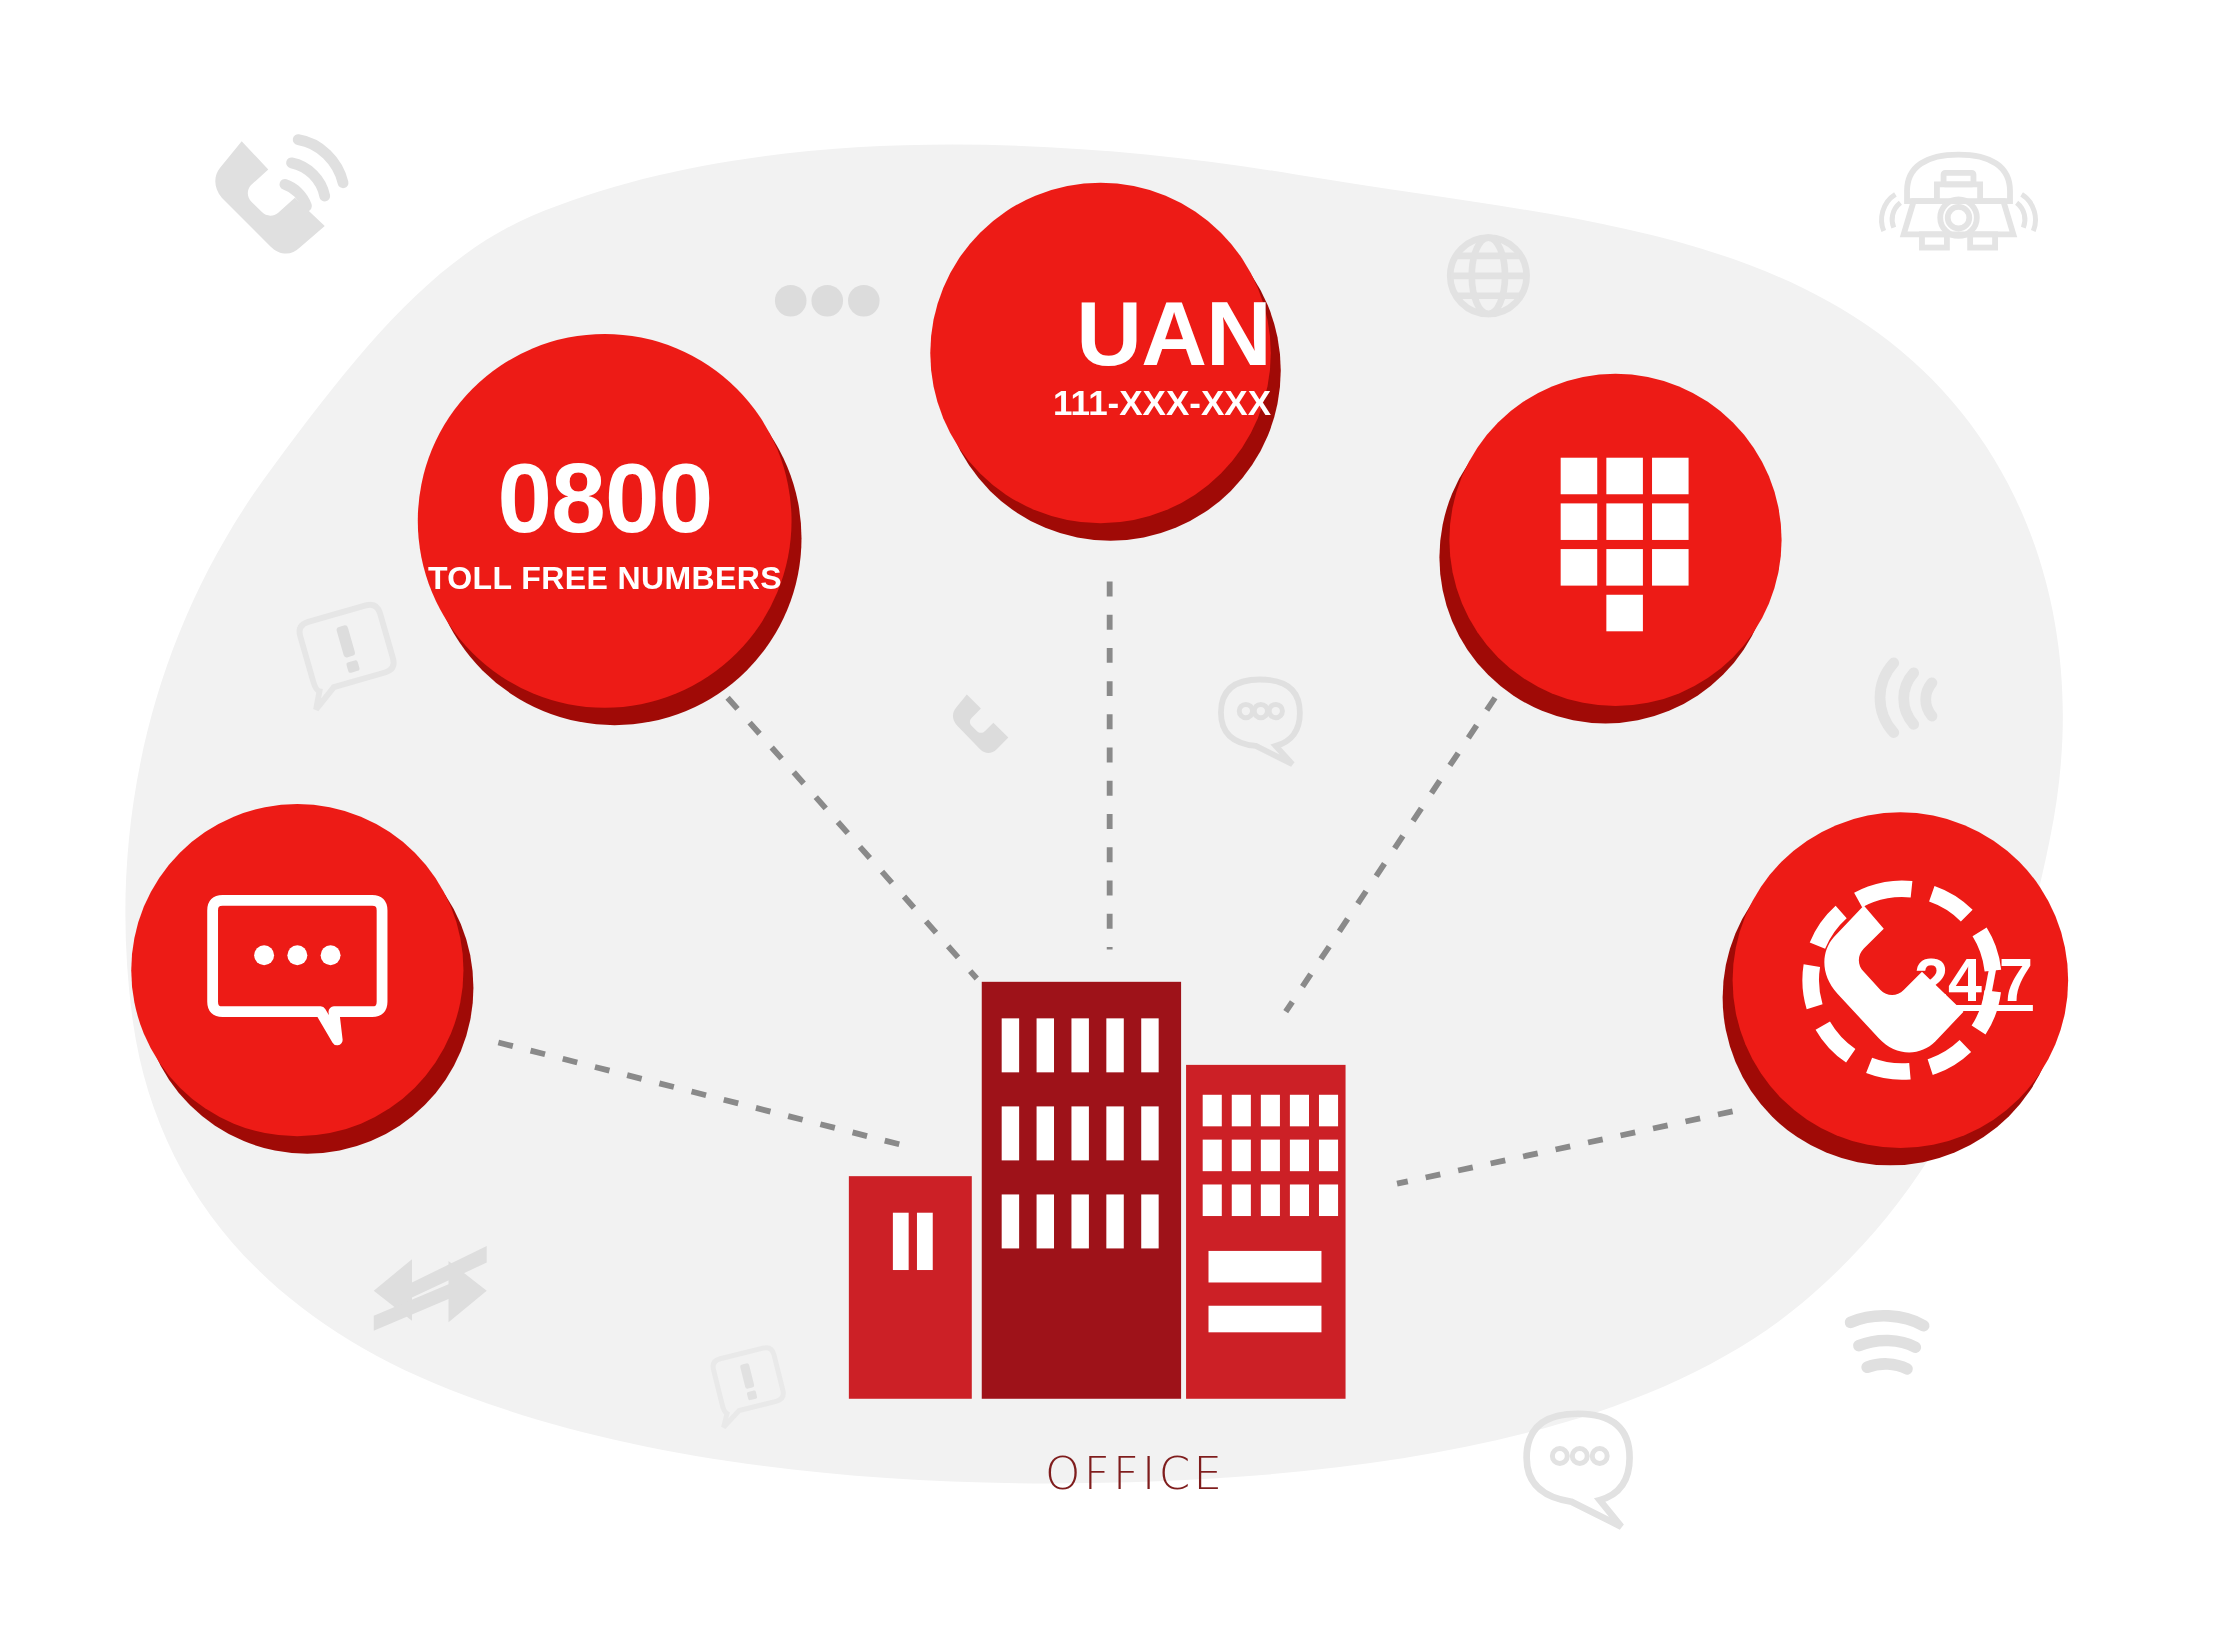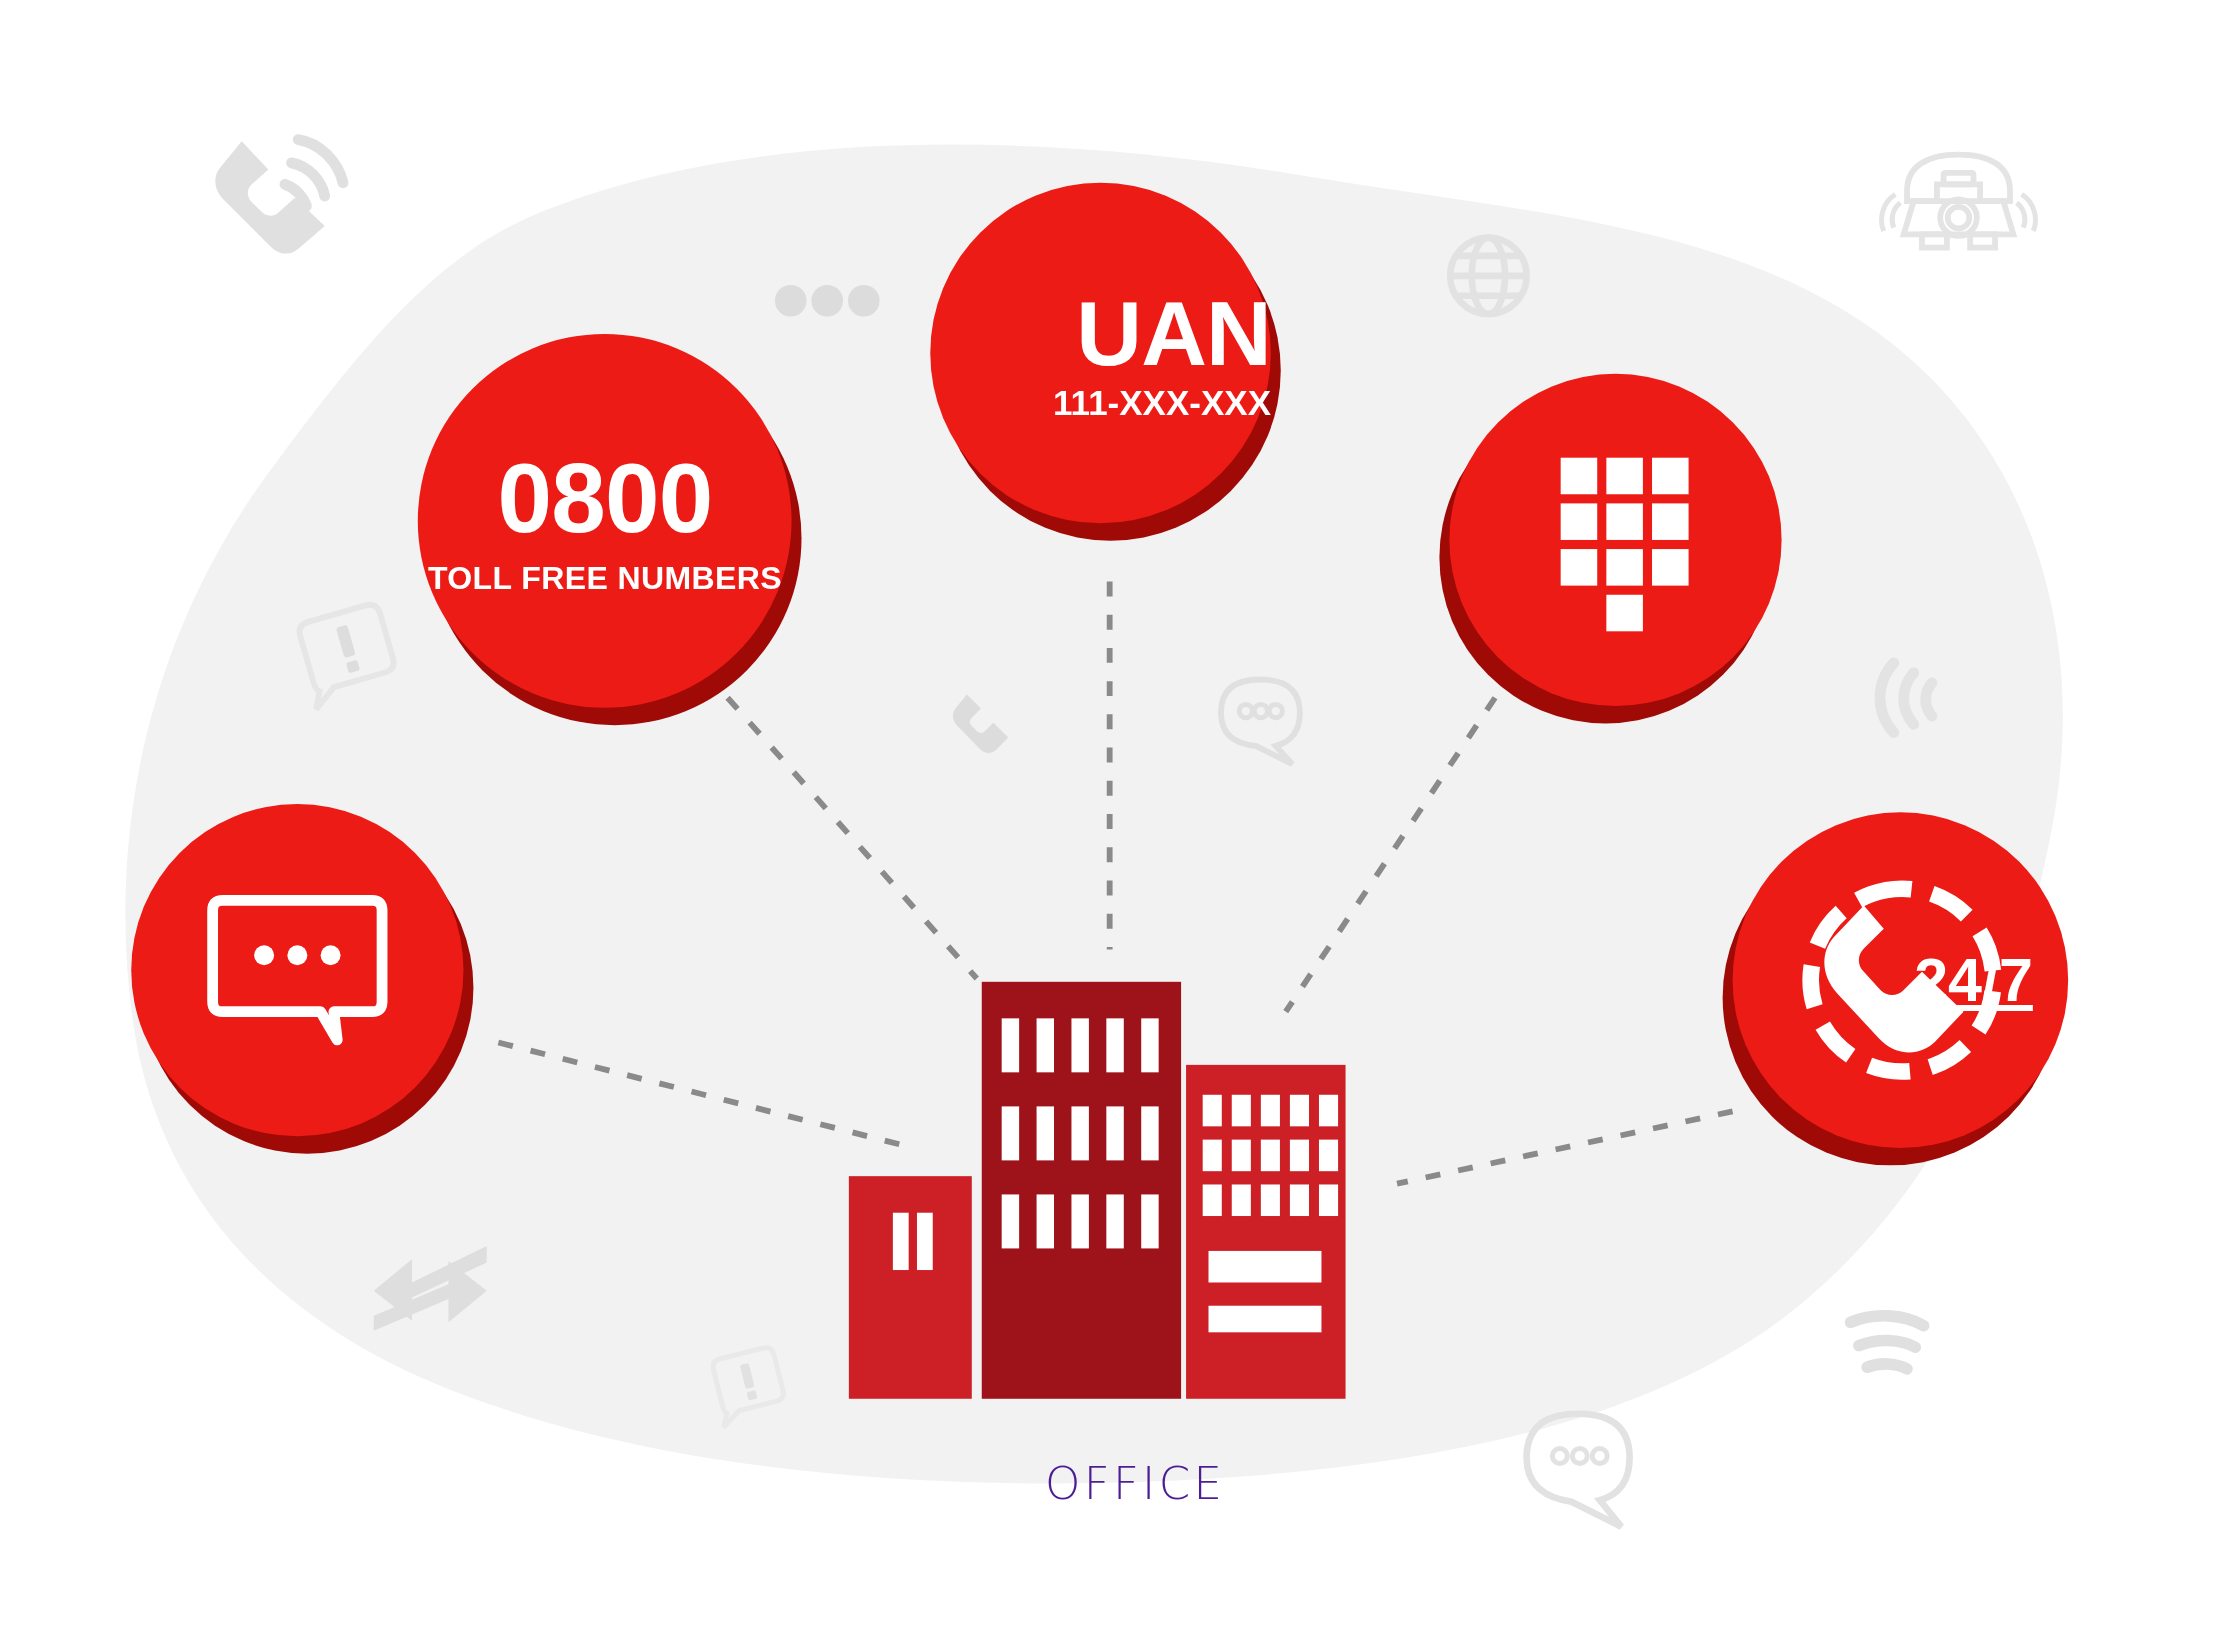--- a/index.html
+++ b/index.html
@@ -40,26 +40,25 @@
   }
   .badge .big {
     font-weight: bold;
     letter-spacing: -0.8px;
   }
   .badge .sub {
     font-weight: bold;
   }
   .office-label {
     position: absolute;
-    color: #4c1d95;
+    color: #7f1d1d;
     font-weight: 300;
     letter-spacing: 3.3px;
     font-family: "DejaVu Sans", sans-serif;
     white-space: nowrap;
-    margin-top: 10px;
   }
 </style>
 </head>
 <body>
 
 <div id="stage">
 
   <svg class="layer" viewBox="0 0 2668 1984">
 
     <path fill="#F2F2F2" d="M 640 260

